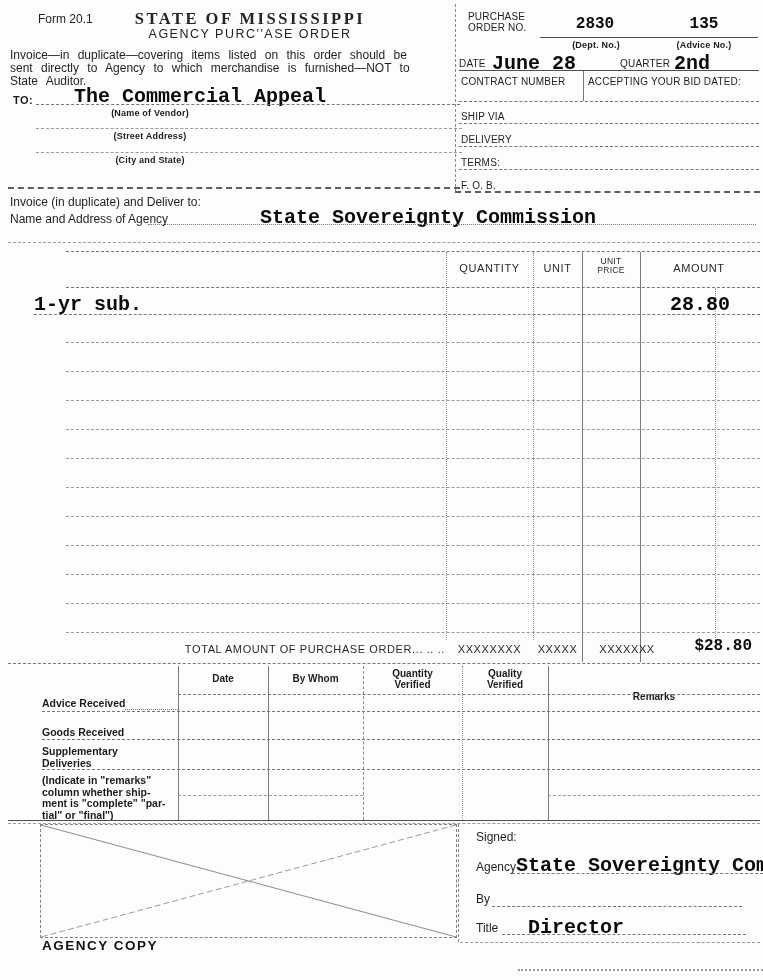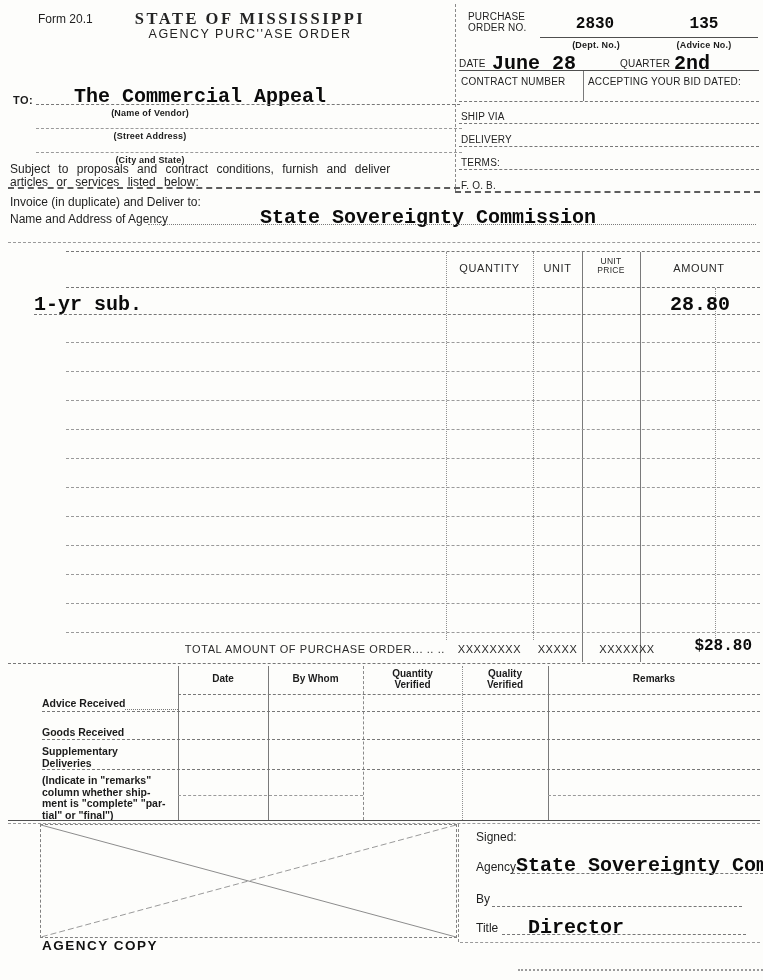--- a/index.html
+++ b/index.html
@@ -34,34 +34,35 @@
   .justw{word-spacing:5px;}
 </style>
 </head>
 <body>
 
 <div class="page">
 
   <div class="abs txt" style="left:38px;top:13px;">Form 20.1</div>
   <div class="abs title" style="left:125px;top:9px;width:250px;">STATE OF MISSISSIPPI</div>
   <div class="abs subtitle" style="left:125px;top:27px;width:250px;">AGENCY PURC''ASE ORDER</div>
+  <div class="abs txt ml justw" style="left:10px;top:49px;width:450px;">Invoice—in duplicate—covering items listed on this order should be
+sent directly to Agency to which merchandise is furnished—NOT to
+State Auditor.</div>
 
   <div class="abs bold-to" style="left:13px;top:94px;">TO:</div>
   <div class="abs typed" style="left:74px;top:85px;">The Commercial Appeal</div>
   <div class="abs dash" style="left:36px;top:104px;width:424px;"></div>
   <div class="abs cap" style="left:70px;top:108px;width:160px;text-align:center;">(Name of Vendor)</div>
 
   <div class="abs dashlight" style="left:36px;top:128px;width:426px;"></div>
   <div class="abs cap" style="left:70px;top:131px;width:160px;text-align:center;">(Street Address)</div>
 
   <div class="abs dashlight" style="left:36px;top:152px;width:426px;"></div>
   <div class="abs cap" style="left:70px;top:155px;width:160px;text-align:center;">(City and State)</div>
 
-  <div class="abs txt ml justw" style="left:10px;top:163px;width:450px;">Subject to proposals and contract conditions, furnish and deliver
-articles or services listed below:</div>
   <div class="abs dash2" style="left:8px;top:187px;width:452px;"></div>
 
   <div class="abs txt" style="left:10px;top:196px;">Invoice (in duplicate) and Deliver to:</div>
   <div class="abs txt" style="left:10px;top:213px;">Name and Address of Agency</div>
   <div class="abs typed" style="left:260px;top:206px;">State Sovereignty Commission</div>
   <div class="abs dots" style="left:148px;top:224px;width:608px;"></div>
 
   <div class="abs vdash" style="left:455px;top:4px;height:188px;"></div>
 
   <div class="abs sm ml" style="left:468px;top:11px;">PURCHASE
@@ -137,21 +138,21 @@
   <div class="abs vdash" style="left:363px;top:666px;height:154px;"></div>
   <div class="abs vdot" style="left:462px;top:666px;height:154px;"></div>
   <div class="abs vsolid" style="left:548px;top:666px;height:154px;"></div>
 
   <div class="abs vhead" style="left:178px;top:673px;width:90px;">Date</div>
   <div class="abs vhead" style="left:268px;top:673px;width:95px;">By Whom</div>
   <div class="abs vhead ml" style="left:363px;top:668px;width:99px;">Quantity
 Verified</div>
   <div class="abs vhead ml" style="left:462px;top:668px;width:86px;">Quality
 Verified</div>
-  <div class="abs vhead" style="left:548px;top:673px;width:212px;">Remarks</div>
+  <div class="abs vhead" style="left:548px;top:691px;width:212px;">Remarks</div>
   <div class="abs dash" style="left:178px;top:694px;width:582px;"></div>
 
   <div class="abs rowlbl" style="left:42px;top:698px;">Advice Received</div>
   <div class="abs dots" style="left:125px;top:709px;width:53px;"></div>
   <div class="abs dash" style="left:42px;top:711px;width:718px;"></div>
 
   <div class="abs rowlbl" style="left:42px;top:727px;">Goods Received</div>
   <div class="abs dash" style="left:42px;top:739px;width:718px;"></div>
 
   <div class="abs rowlbl ml" style="left:42px;top:746px;">Supplementary

